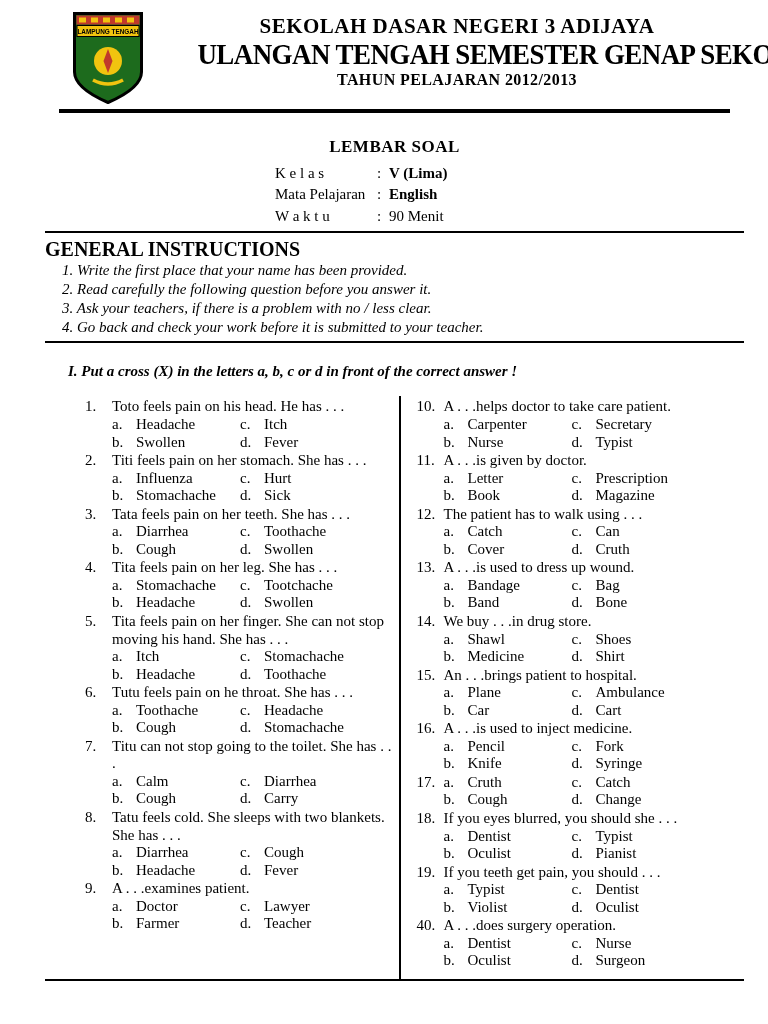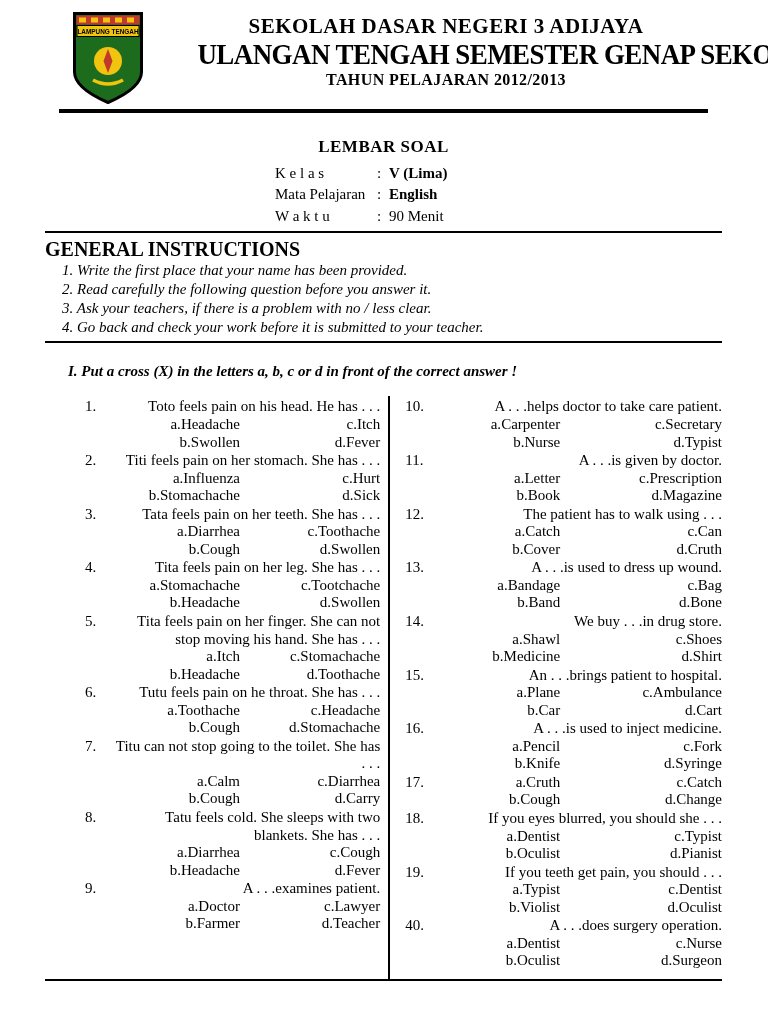--- a/index.html
+++ b/index.html
@@ -5,21 +5,21 @@
   * { margin:0; padding:0; box-sizing:border-box; }
   html,body { background:#ffffff; }
   body {
     width:768px; height:1024px;
     font-family:"Liberation Serif", serif;
     color:#000;
     position:relative;
     overflow:hidden;
   }
   .page { width:768px; height:1024px; background:#fff; }
-  .content { padding:10px 46px 0 45px; }
+  .content { padding:10px 24px 0 45px; }
 
   
   .header { position:relative; min-height:94px; }
   .logo-box { position:absolute; left:28px; top:2px; width:70px; height:92px; }
   .header-text { margin-left:125px; text-align:center; padding-top:4px; }
   .school { font-size:21px; font-weight:bold; letter-spacing:0.5px; }
   .exam-title { font-size:29px; font-weight:bold; letter-spacing:-0.6px;
                 display:inline-block; transform:scaleX(0.93); transform-origin:center;
                 white-space:nowrap; line-height:1.1; }
   .year { font-size:16px; font-weight:bold; letter-spacing:0.4px; }
@@ -43,21 +43,21 @@
   
   .section-heading { font-weight:bold; font-style:italic; font-size:15px; margin:20px 0 0 23px; }
 
   
   .questions { display:flex; margin-top:16px; border-bottom:2px solid #000; }
   .col { font-size:15px; line-height:1.17; }
   .col-left  { flex:0 0 51%; padding:2px 8px 8px 40px; border-right:2px solid #000; }
   .col-right { flex:1; padding:2px 0 8px 15px; }
   .q { display:flex; margin-bottom:1px; }
   .q-num { flex:0 0 27px; }
-  .q-body { flex:1;text-align:right; }
+  .q-body { flex:1; }
   .opts { display:grid; grid-template-columns:128px 1fr; }
   .opt { white-space:nowrap; }
   .opt-k { display:inline-block; width:24px; }
 </style>
 </head>
 <body>
 
 <div class="page">
   <div class="content">
 

